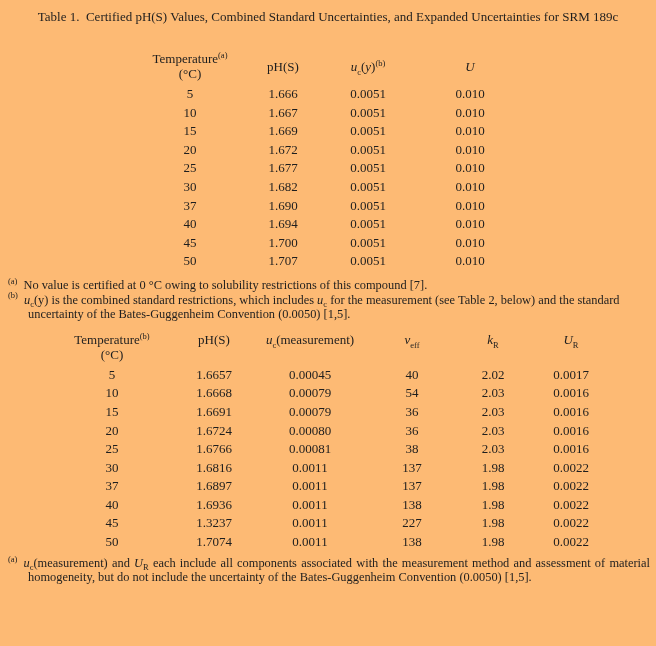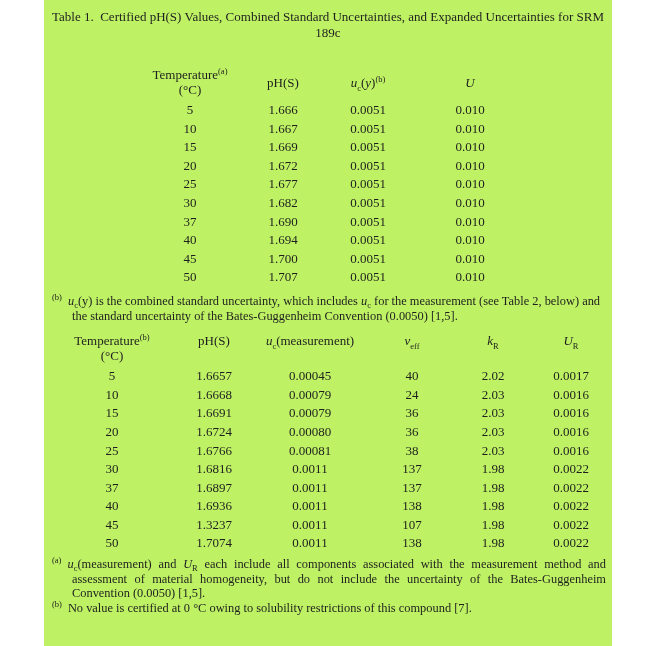--- a/index.html
+++ b/index.html
@@ -1,17 +1,17 @@
 <!DOCTYPE html>
 <html><head>
 <meta charset="utf-8">
 <style>
   html, body { margin: 0; padding: 0; background: #ffffff; }
   .page {
-    width: 568px; height: 646px; background: #bef264; color: #1e1e1e;
+    width: 656px; height: 646px; background: #fdba74; color: #1e1e1e;
     font-family: "Liberation Serif", "DejaVu Serif", serif;
     font-size: 13px; overflow: hidden; box-sizing: border-box;
     margin: 0 auto; position: relative;
   }
   .doc-title { text-align: center; white-space: pre-wrap; line-height: 16px; }
   .t1-title { padding-top: 9px; }
   .t2-title { margin-top: 36px; }
 
   table { border-collapse: collapse; table-layout: fixed; }
   .data-table { margin-left: auto; margin-right: auto; }
@@ -117,21 +117,24 @@
           <td>50</td>
           <td>1.707</td>
           <td>0.0051</td>
           <td>0.010</td>
         </tr>
       </tbody>
   </table>
 
   <div class="fnotes">
     <div class="fn">
-      <sup class="marker">(b)</sup><span class="it">u</span><sub>c</sub><span>(y) is the combined standard uncertainty, which includes </span><span class="it">u</span><sub>c</sub><span> for the measurement (see Table 2, below) and the standard uncertainty of the Bates-Guggenheim Convention (0.0050) [1,5].</span>
+      <sup class="marker">(a)</sup><span>No value is certified at 0 °C owing to solubility restrictions of this compound [7].</span>
+    </div>
+    <div class="fn">
+      <sup class="marker">(b)</sup><span class="it">u</span><sub>c</sub><span>(y) is the combined standard restrictions, which includes </span><span class="it">u</span><sub>c</sub><span> for the measurement (see Table 2, below) and the standard uncertainty of the Bates-Guggenheim Convention (0.0050) [1,5].</span>
     </div>
   </div>
 
 
   <table class="data-table t2">
     <colgroup>
       <col style="width:132px">
         <col style="width:72px">
         <col style="width:120px">
       <col style="width:84px">
@@ -157,21 +160,21 @@
           <td>1.6657</td>
           <td>0.00045</td>
           <td>40</td>
           <td>2.02</td>
           <td>0.0017</td>
         </tr>
         <tr>
           <td>10</td>
           <td>1.6668</td>
           <td>0.00079</td>
-          <td>24</td>
+          <td>54</td>
           <td>2.03</td>
           <td>0.0016</td>
         </tr>
         <tr>
           <td>15</td>
           <td>1.6691</td>
           <td>0.00079</td>
           <td>36</td>
           <td>2.03</td>
           <td>0.0016</td>
@@ -213,37 +216,34 @@
           <td>1.6936</td>
           <td>0.0011</td>
           <td>138</td>
           <td>1.98</td>
           <td>0.0022</td>
         </tr>
         <tr>
           <td>45</td>
           <td>1.3237</td>
           <td>0.0011</td>
-          <td>107</td>
+          <td>227</td>
           <td>1.98</td>
           <td>0.0022</td>
         </tr>
         <tr>
           <td>50</td>
           <td>1.7074</td>
           <td>0.0011</td>
           <td>138</td>
           <td>1.98</td>
           <td>0.0022</td>
         </tr>
       </tbody>
   </table>
 
   <div class="fnotes fnotes2">
     <div class="fn fn-just">
       <sup class="marker">(a)</sup><span class="it">u</span><sub>c</sub><span>(measurement) and </span><span class="it">U</span><sub>R</sub><span> each include all components associated with the measurement method and assessment of material homogeneity, but do not include the uncertainty of the Bates-Guggenheim Convention (0.0050) [1,5].</span>
     </div>
-    <div class="fn">
-      <sup class="marker">(b)</sup><span>No value is certified at 0 °C owing to solubility restrictions of this compound [7].</span>
-    </div>
   </div>
 
 </div>
 
 </body></html>

